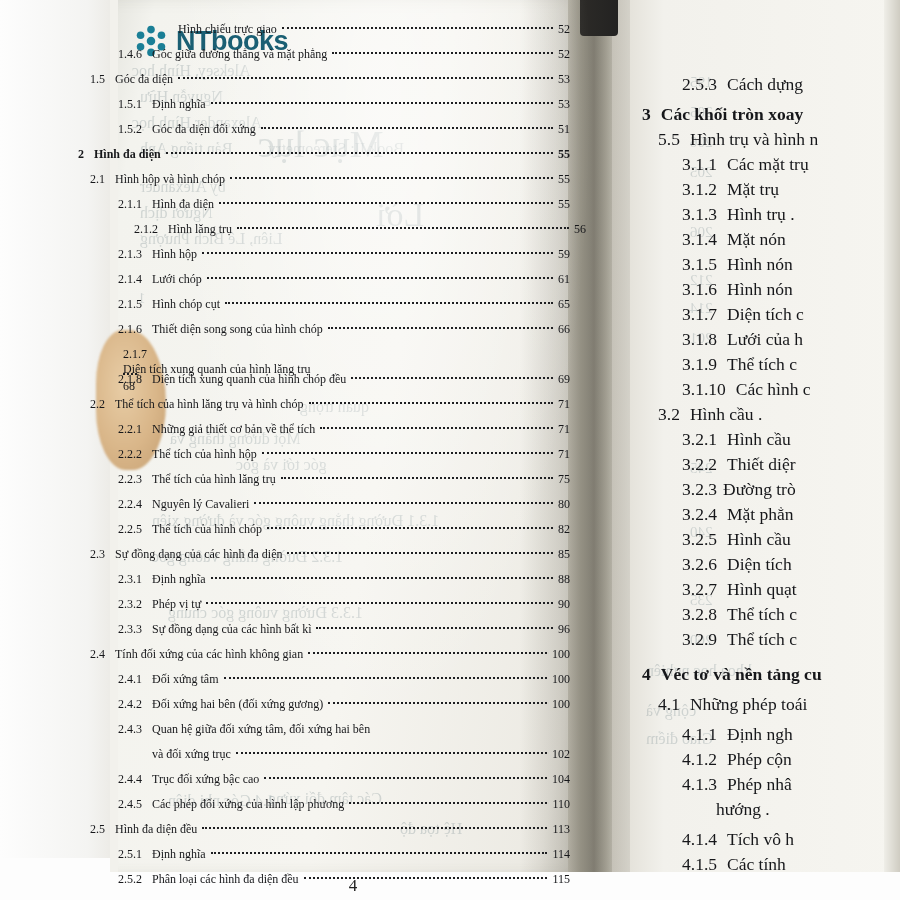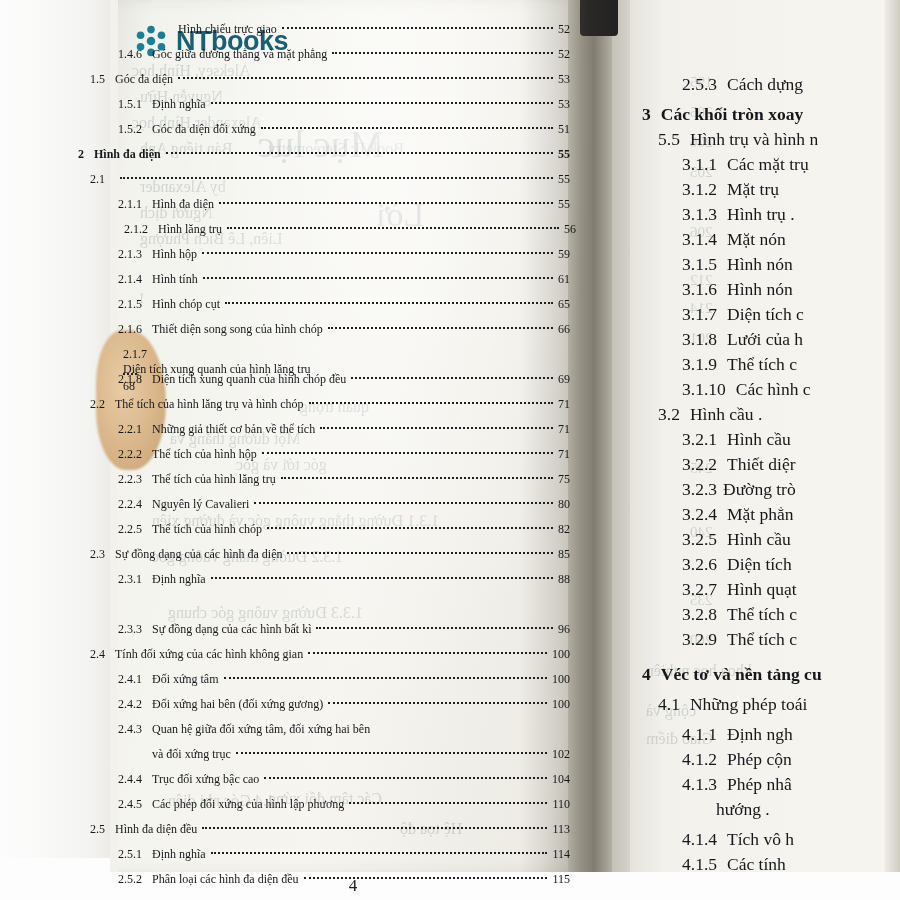--- a/index.html
+++ b/index.html
@@ -230,44 +230,45 @@
         <span class="pg">51</span>
       </div>
       <div class="row h2" style="top: 147px; left: -40px; width: 492px;">
         <span class="num" style="margin-right: 10px;">2</span>
         <span class="lbl">Hình đa diện</span>
         <span class="dots"></span>
         <span class="pg">55</span>
       </div>
       <div class="row" style="top: 172px; left: -28px; width: 480px; font-weight: normal;">
         <span class="num" style="margin-right: 10px;">2.1</span>
+        <span class="lbl">Hình hộp và hình chóp</span>
         <span class="dots"></span>
         <span class="pg">55</span>
       </div>
       <div class="row" style="top: 197px; left: 0px; width: 452px;">
         <span class="num" style="margin-right: 10px;">2.1.1</span>
         <span class="lbl">Hình đa diện</span>
         <span class="dots"></span>
         <span class="pg">55</span>
       </div>
-      <div class="row" style="top: 222px; left: 6px; width: 452px;">
+      <div class="row" style="top: 222px; left: 16px; width: 452px;">
         <span class="num" style="margin-right: 10px;">2.1.2</span>
         <span class="lbl">Hình lăng trụ</span>
         <span class="dots"></span>
         <span class="pg">56</span>
       </div>
       <div class="row" style="top: 247px; left: 0px; width: 452px;">
         <span class="num" style="margin-right: 10px;">2.1.3</span>
         <span class="lbl">Hình hộp</span>
         <span class="dots"></span>
         <span class="pg">59</span>
       </div>
       <div class="row" style="top: 272px; left: 0px; width: 452px;">
         <span class="num" style="margin-right: 10px;">2.1.4</span>
-        <span class="lbl">Hình tính</span>
+        <span class="lbl">Lưới chóp</span>
         <span class="dots"></span>
         <span class="pg">61</span>
       </div>
       <div class="row" style="top: 297px; left: 0px; width: 452px;">
         <span class="num" style="margin-right: 10px;">2.1.5</span>
         <span class="lbl">Hình chóp cụt</span>
         <span class="dots"></span>
         <span class="pg">65</span>
       </div>
       <div class="row" style="top: 322px; left: 0px; width: 452px;">
@@ -328,20 +329,26 @@
         <span class="num" style="margin-right: 10px;">2.3</span>
         <span class="lbl">Sự đồng dạng của các hình đa diện</span>
         <span class="dots"></span>
         <span class="pg">85</span>
       </div>
       <div class="row" style="top: 572px; left: 0px; width: 452px;">
         <span class="num" style="margin-right: 10px;">2.3.1</span>
         <span class="lbl">Định nghĩa</span>
         <span class="dots"></span>
         <span class="pg">88</span>
+      </div>
+      <div class="row" style="top: 597px; left: 0px; width: 452px;">
+        <span class="num" style="margin-right: 10px;">2.3.2</span>
+        <span class="lbl">Phép vị tự</span>
+        <span class="dots"></span>
+        <span class="pg">90</span>
       </div>
       <div class="row" style="top: 622px; left: 0px; width: 452px;">
         <span class="num" style="margin-right: 10px;">2.3.3</span>
         <span class="lbl">Sự đồng dạng của các hình bất kì</span>
         <span class="dots"></span>
         <span class="pg">96</span>
       </div>
       <div class="row" style="top: 647px; left: -28px; width: 480px; font-weight: normal;">
         <span class="num" style="margin-right: 10px;">2.4</span>
         <span class="lbl">Tính đối xứng của các hình không gian</span>

